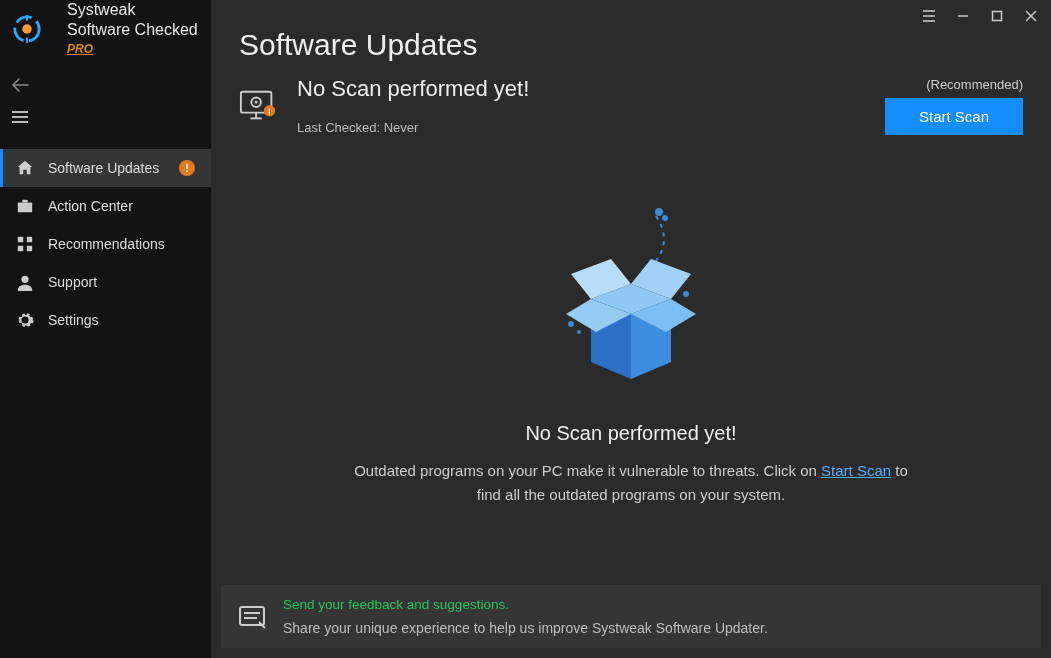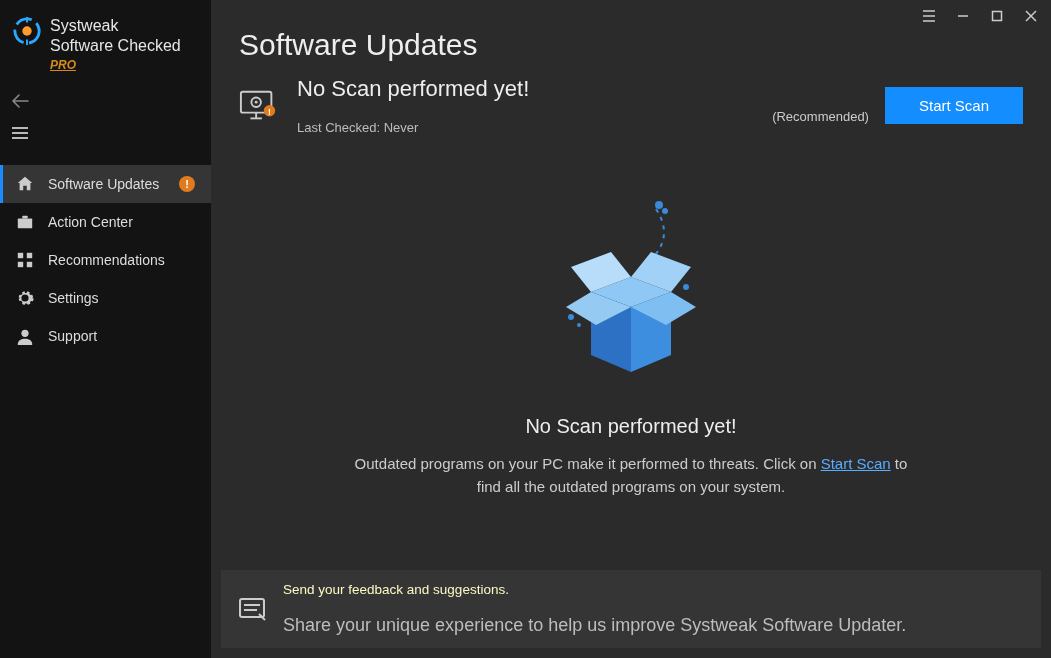--- a/index.html
+++ b/index.html
@@ -1,20 +1,20 @@
 <!DOCTYPE html>
 <html><head>
 <meta charset="utf-8">
 <style>
   * { margin:0; padding:0; box-sizing:border-box; font-family:"Segoe UI",Arial,sans-serif; }
   body { background:#1a1a1a; width:1051px; height:658px; overflow:hidden; color:#e6e6e6; }
   .app { display:flex; height:100%; }
   
   .sidebar { width:211px; background:#131313; display:flex; flex-direction:column; }
-  .brand-row { display:flex; align-items:flex-start; padding:16px 12px 4px 12px; gap:8px; }
+  .brand-row { display:flex; align-items:center; padding:0 12px 4px 12px; gap:25px; }
   .brand-text { display:flex; flex-direction:column; line-height:1.25; }
   .brand-pro { font-size:12px; color:#d48a1b; font-style:italic; font-weight:bold; margin-top:2px;text-decoration:underline;}
   .logo { width:30px; height:30px; flex:0 0 30px; }
   .nav-top { padding:8px 0 6px 0; }
   .icon-btn { width:40px; height:32px; display:flex; align-items:center; justify-content:center; cursor:pointer; }
   .icon-btn svg { stroke:#bbb; }
   .nav { margin-top:10px; }
   .nav-item { display:flex; align-items:center; gap:14px; padding:10px 16px; font-size:14px; color:#ddd; cursor:pointer; position:relative; height:38px;}
   .nav-item.active { background:#353535; }
   .nav-item.active::before { content:""; position:absolute; left:0; top:0; bottom:0; width:3px; background:#1b8cff; }
@@ -23,32 +23,32 @@
   
   .main { flex:1; background:#2b2b2b; position:relative; display:flex; flex-direction:column; }
   .titlebar { position:absolute; top:6px; right:10px; display:flex; gap:14px; align-items:center; }
   .titlebar .tb-btn { width:20px; height:20px; display:flex; align-items:center; justify-content:center; cursor:pointer;}
   .page-title { font-size:30px; font-weight:300; color:#eee; padding:28px 0 4px 28px; }
   .scan-header { display:flex; align-items:center; justify-content:space-between; padding:10px 28px 0 28px; }
   .scan-left { display:flex; align-items:center; gap:18px; }
   .scan-icon { width:40px; height:34px; position:relative; }
   .scan-heading { font-size:22px; color:#eee; font-weight:400;}
   .scan-sub { font-size:13px; color:#bdbdbd; margin-top:18px; }
-  .scan-right { display:flex; flex-direction:row; align-items:flex-end; gap:16px;}
+  .scan-right { display:flex; flex-direction:column; align-items:flex-end; gap:6px;}
   .recommended { font-size:13px; color:#ccc; }
   .start-scan-btn { background:#148dff; color:#fff; border:none; padding:10px 34px; font-size:15px; cursor:pointer; }
   .center { flex:1; display:flex; flex-direction:column; align-items:center; justify-content:center; padding-bottom:10px; }
   .box-illustration { width:200px; height:200px; margin-bottom:18px; position:relative;}
   .center-title { font-size:20px; color:#eee; margin-bottom:14px; font-weight:400;}
   .center-text { font-size:15px; color:#ccc; text-align:center; line-height:1.55; max-width:560px;}
   .center-text a { color:#57adff; text-decoration:underline; cursor:pointer;}
   .feedback { background:#353535; margin:0 10px 10px 10px; padding:12px 16px; display:flex; align-items:center; gap:16px; }
   .fb-icon { width:30px; height:30px; flex:0 0 30px;}
-  .fb-title { font-size:13.5px; color:#fef9c3; }
-  .fb-sub { font-size:18px; color:#bdbdbd; margin-top:18px;}
+  .fb-title { font-size:13.5px; color:#22c55e; }
+  .fb-sub { font-size:14px; color:#bdbdbd; margin-top:8px;}
 </style>
 </head>
 <body>
 
 <div class="app">
 
   <aside class="sidebar">
     <div class="brand-row">
       <span class="logo">
         <svg viewBox="0 0 32 32">
@@ -106,33 +106,33 @@
               <rect x="12" y="2" width="6" height="6"></rect>
               <rect x="2" y="12" width="6" height="6"></rect>
               <rect x="12" y="12" width="6" height="6"></rect>
             </svg>
         </span>
         <span>Recommendations</span>
       </div>
       <div class="nav-item">
         <span class="nav-icon">
           <svg viewBox="0 0 20 20" width="18" height="18" fill="#ccc">
-              <path d="M10 6a4 4 0 100 8 4 4 0 000-8zm8 4l1.8.9-1 2.6-2-.3a7 7 0 01-1.2 1.2l.3 2-2.6 1L12 16a7 7 0 01-1.7 0l-.9 1.8-2.6-1 .3-2A7 7 0 015.9 13l-2 .3-1-2.6L4.7 10 2.9 9.1l1-2.6 2 .3A7 7 0 017.1 5.6l-.3-2 2.6-1L10 4.4a7 7 0 011.7 0l.9-1.8 2.6 1-.3 2a7 7 0 011.2 1.2l2-.3 1 2.6L18 10z"></path>
-            </svg>
-        </span>
-        <span>Settings</span>
-      </div>
-      <div class="nav-item">
-        <span class="nav-icon">
-          <svg viewBox="0 0 20 20" width="18" height="18" fill="#ccc">
               <circle cx="10" cy="7" r="4"></circle>
               <path d="M2 19c0-4 4-6 8-6s8 2 8 6v1H2z"></path>
             </svg>
         </span>
         <span>Support</span>
+      </div>
+      <div class="nav-item">
+        <span class="nav-icon">
+          <svg viewBox="0 0 20 20" width="18" height="18" fill="#ccc">
+              <path d="M10 6a4 4 0 100 8 4 4 0 000-8zm8 4l1.8.9-1 2.6-2-.3a7 7 0 01-1.2 1.2l.3 2-2.6 1L12 16a7 7 0 01-1.7 0l-.9 1.8-2.6-1 .3-2A7 7 0 015.9 13l-2 .3-1-2.6L4.7 10 2.9 9.1l1-2.6 2 .3A7 7 0 017.1 5.6l-.3-2 2.6-1L10 4.4a7 7 0 011.7 0l.9-1.8 2.6 1-.3 2a7 7 0 011.2 1.2l2-.3 1 2.6L18 10z"></path>
+            </svg>
+        </span>
+        <span>Settings</span>
       </div>
     </nav>
   </aside>
 
   <main class="main">
     <div class="titlebar">
       <span class="tb-btn">
         <svg width="14" height="12" viewBox="0 0 14 12">
             <line x1="1" y1="1" x2="13" y2="1" stroke="#ccc" stroke-width="1.5"></line>
             <line x1="1" y1="6" x2="13" y2="6" stroke="#ccc" stroke-width="1.5"></line>
@@ -201,21 +201,21 @@
           <polygon points="140,95 100,110 100,175 140,158" fill="#3e8ee0"></polygon>
 
           <polygon points="60,95 40,70 80,55 100,80" fill="#b7ddfa"></polygon>
           <polygon points="140,95 160,70 120,55 100,80" fill="#a1d1f6"></polygon>
           <polygon points="60,95 35,110 65,128 100,110" fill="#95cbf3"></polygon>
           <polygon points="140,95 165,110 135,128 100,110" fill="#7fbef0"></polygon>
         </svg>
       </div>
       <div class="center-title">No Scan performed yet!</div>
       <p class="center-text">
-        <span>Outdated programs on your PC make it performed to threats. Click on </span><a>Start Scan</a><span> to find all the outdated programs on your system.</span>
+        <span>Outdated programs on your PC make it vulnerable to threats. Click on </span><a>Start Scan</a><span> to find all the outdated programs on your system.</span>
       </p>
     </div>
 
     <div class="feedback">
       <span class="fb-icon">
         <svg viewBox="0 0 30 30" width="30" height="30">
             <rect x="3" y="5" width="24" height="18" rx="2" fill="none" stroke="#ccc" stroke-width="2"></rect>
             <line x1="7" y1="11" x2="23" y2="11" stroke="#ccc" stroke-width="2"></line>
             <line x1="7" y1="16" x2="20" y2="16" stroke="#ccc" stroke-width="2"></line>
             <path d="M22 20 l6 6" stroke="#ccc" stroke-width="2"></path>

